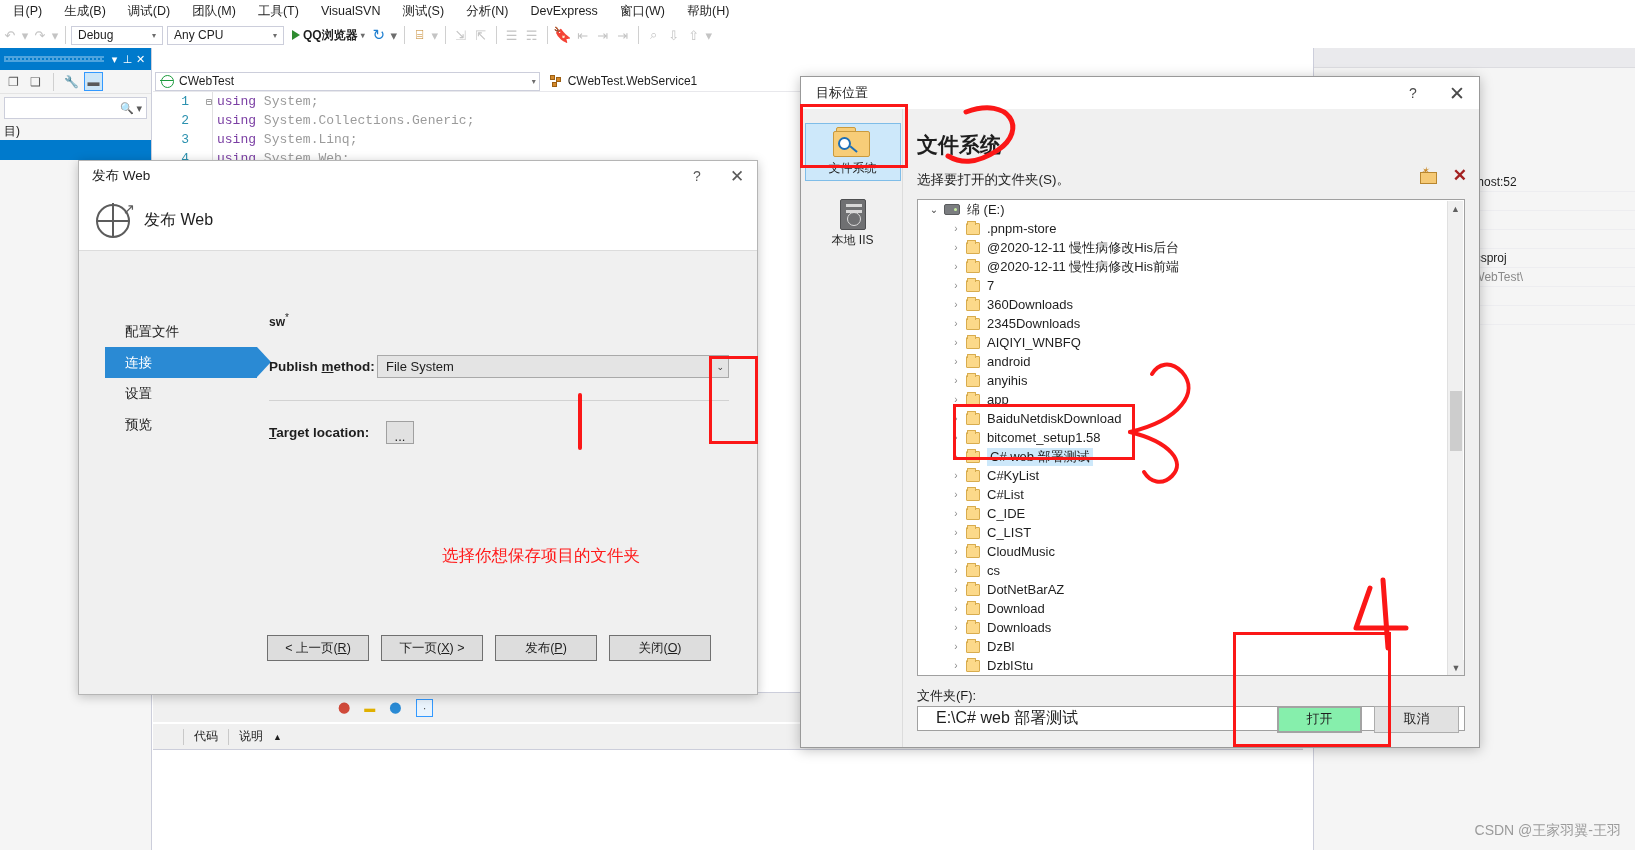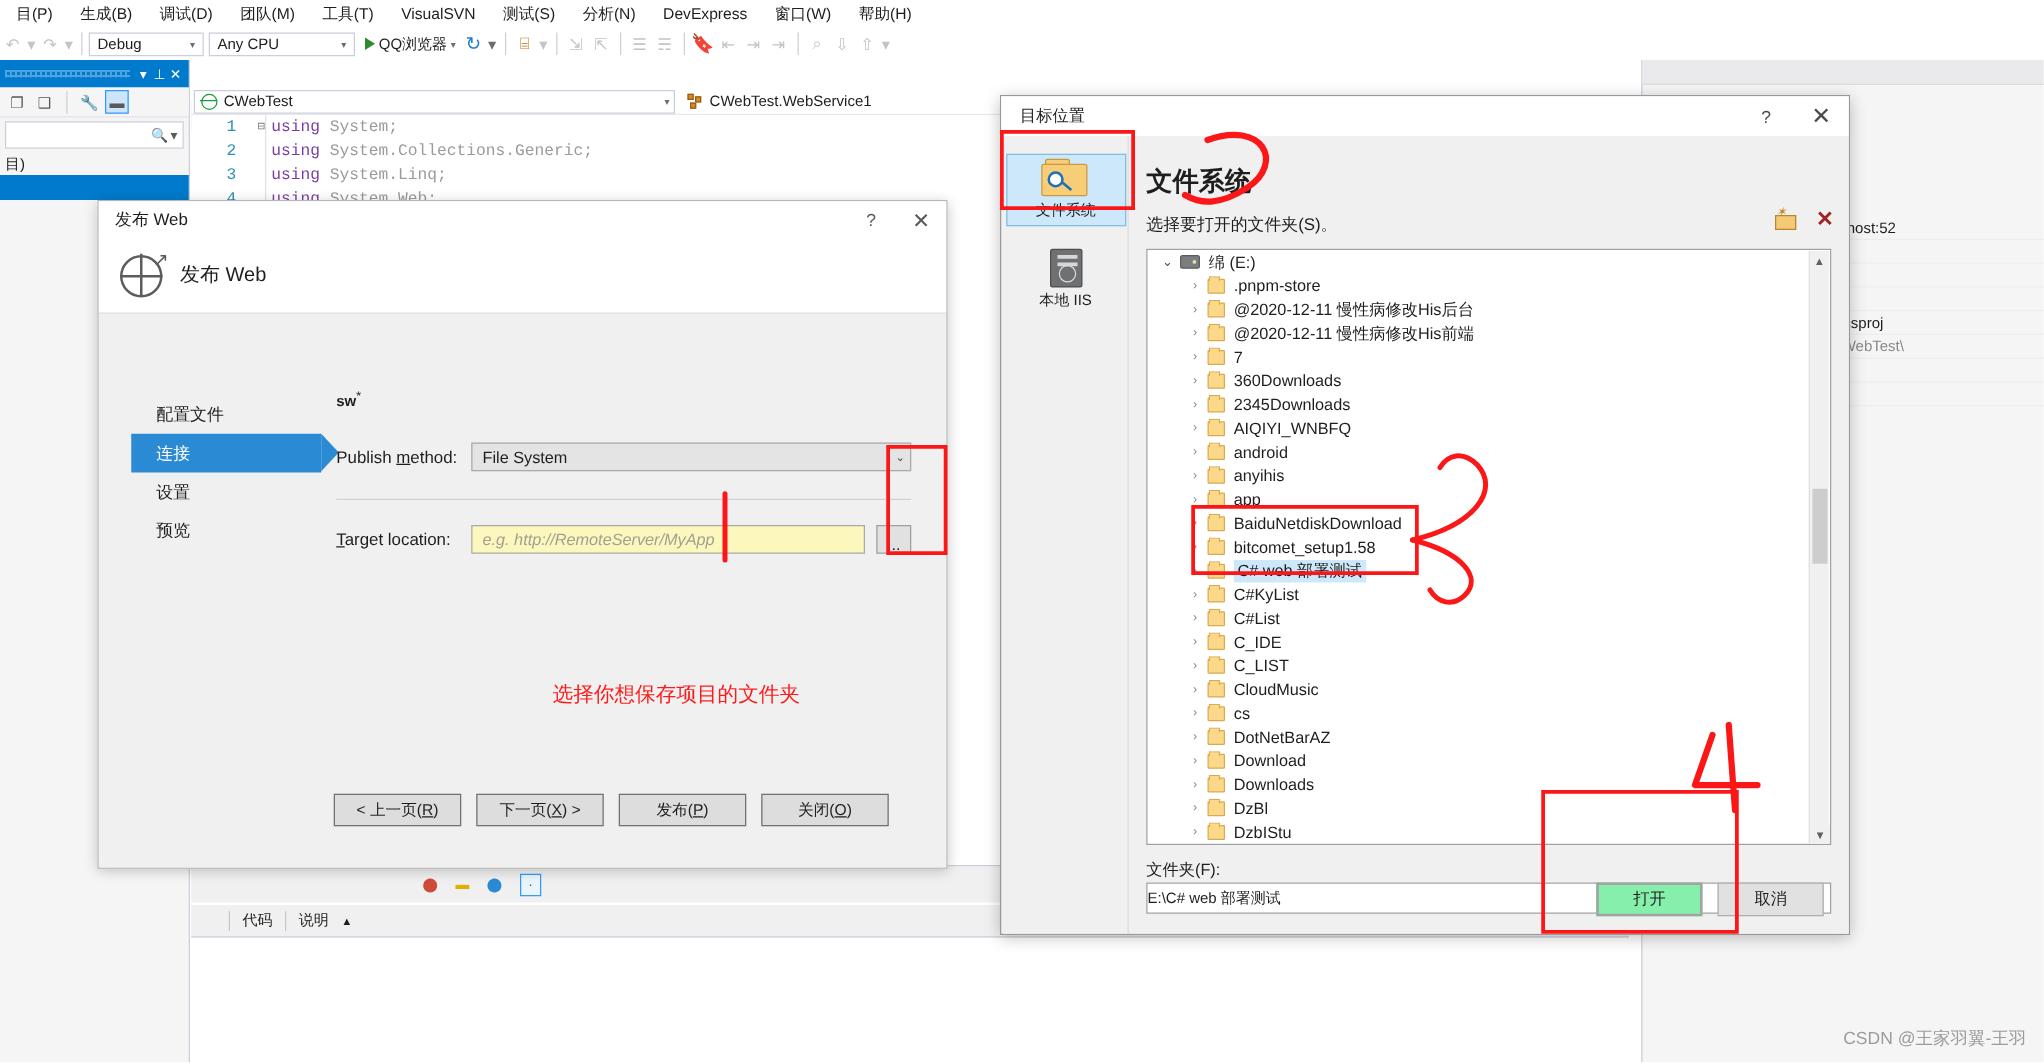--- a/index.html
+++ b/index.html
@@ -21,21 +21,21 @@
   .toolbar { position:absolute; left:0; top:22px; width:1635px; height:26px;
              background:#ffffff; display:flex; align-items:center; }
   .tb-sep { width:1px; height:18px; background:#d0d0d0; margin:0 5px; }
   .tb-ico { width:20px; height:20px; display:flex; align-items:center; justify-content:center;
             color:#6d6d6d; font-size:13px; }
   .tb-ico.dim { color:#c4c4c4; }
   .combo { height:19px; border:1px solid #cccedb; background:#fff; display:flex;
            align-items:center; padding:0 2px 0 6px; font-size:12px; margin-right:4px; }
   .combo .cap { flex:1; white-space:nowrap; }
   .combo .arw { color:#6d6d6d; font-size:8px; padding:0 4px; }
-  .run-btn { display:flex; align-items:center; gap:3px; padding:0 4px; white-space:nowrap; font-size:12px; }
+  .run-btn { display:flex; align-items:center; gap:3px; padding:0 4px; white-space:nowrap; font-size:12px;font-weight:bold; }
   .tri { width:0;height:0;border-left:8px solid #2e8b30;border-top:5px solid transparent;border-bottom:5px solid transparent; }
 
   
   .leftwin { position:absolute; left:0; top:48px; width:152px; height:802px; background:#f5f5f5;
              border-right:1px solid #cccedb; }
   .lw-title { height:22px; background:#007acc; color:#fff; display:flex; align-items:center;
               padding:0 4px; font-size:11.5px; }
   .lw-title .dots { flex:1; height:6px;
       background-image:repeating-linear-gradient(to right,#57a9e0 0 2px,transparent 2px 4px),
                        repeating-linear-gradient(to bottom,#57a9e0 0 2px,transparent 2px 4px);
@@ -128,21 +128,21 @@
   .step { height:31px; display:flex; align-items:center; padding-left:20px; font-size:13.5px;
           color:#1e1e1e; position:relative; }
   .step.active { background:#2a8ad4; color:#fff;font-family:Liberation Mono, monospace; }
   .step.active:after { content:""; position:absolute; right:-14px; top:0; width:0; height:0;
           border-top:15.5px solid transparent; border-bottom:15.5px solid transparent;
           border-left:14px solid #2a8ad4;}
   .pane { position:absolute; left:190px; top:60px; width:460px; }
   .pane .profname { font-size:12px; font-weight:bold; color:#1e1e1e; }
   .pane .profname sup { font-weight:normal; }
   .frow { display:flex; align-items:center; margin-top:26px; }
-  .frow label { font-size:13.5px; color:#1e1e1e; width:108px; }
+  .frow label { font-size:13.5px; color:#1e1e1e; width:108px;font-weight:bold; }
   .frow label u { text-decoration:underline; }
   .selbox { flex:1; height:23px; background:#e4e4e4; border:1px solid #a9a9a9;
             display:flex; align-items:center; padding:0 4px 0 8px; font-size:13px;}
   .selbox .arw { margin-left:auto; color:#3a3a3a; font-size:9px;}
   .hr { height:1px; background:#d2d2d2; margin-top:22px; }
   .tinput { flex:1; height:23px; background:#fcf7bc; border:1px solid #a9a9a9;
             display:flex; align-items:center; padding-left:8px;
             font-style:italic; font-size:13px; color:#a2a094;}
   .dotsbtn { width:28px; height:23px; margin-left:9px; background:#e1e1e1; border:1px solid #a0a0a0;
              display:flex; align-items:flex-end; justify-content:center; font-size:13px; color:#1e1e1e;
@@ -203,21 +203,21 @@
   .drive-ic:after{content:"";position:absolute;right:2px;top:3px;width:3px;height:3px;background:#c9f0a2;
               border-radius:50%;}
   .tnode.selrow .nm { background:#cde8fa; padding:0 3px; }
   .tscroll { position:absolute; right:1px; top:1px; width:16px; height:475px; background:#f0f0f0;
              border-left:1px solid #e0e0e0;}
   .tscroll .ar { height:16px; display:flex; align-items:center; justify-content:center;
                  color:#606060; font-size:9px; background:#f0f0f0;}
   .tscroll .thumb { position:absolute; left:2px; top:190px; width:12px; height:60px; background:#cdcdcd;}
   .fldlabel { position:absolute; left:13px; top:578px; font-size:13px; }
   .fldinput { position:absolute; left:13px; top:597px; width:548px; height:25px; background:#fff;
-              border:1px solid #a0a0a0; display:flex; align-items:center; padding-left:0; font-size:12px;}
+              border:1px solid #a0a0a0; display:flex; align-items:center; padding-left:18px; font-size:16px;}
   .tgt-btnrow { position:absolute; left:0; bottom:0; width:575px; height:56px;
                 display:flex; align-items:center; justify-content:flex-end; gap:12px; padding-right:20px;}
   .tbtn { width:85px; height:27px; background:#e1e1e1; border:1px solid #adadad; font-size:13px;
           display:flex; align-items:center; justify-content:center;}
   .tbtn.primary { border:2px solid #a3a3a3; background:#86efac; }
 
   
   .rbox { position:absolute; border:3px solid #fb1717; pointer-events:none; }
   svg.anno { position:absolute; left:0; top:0; width:1635px; height:850px; pointer-events:none; }
 
@@ -464,23 +464,20 @@
         <div class="selbox">
           <span>File System</span>
           <span class="arw">⌄</span>
         </div>
       </div>
 
       <div class="hr"></div>
 
       <div class="frow" style="margin-top:20px">
         <label><u>T</u><span>arget location:</span></label>
-        <div class="tinput">
-          <span>e.g. http://RemoteServer/MyApp</span>
-        </div>
         <div class="dotsbtn">...</div>
       </div>
     </div>
   </div>
 
   <div class="hint">选择你想保存项目的文件夹</div>
 
   <div class="btnrow">
     <div class="wbtn">
         <span>&lt; 上一页(</span>

